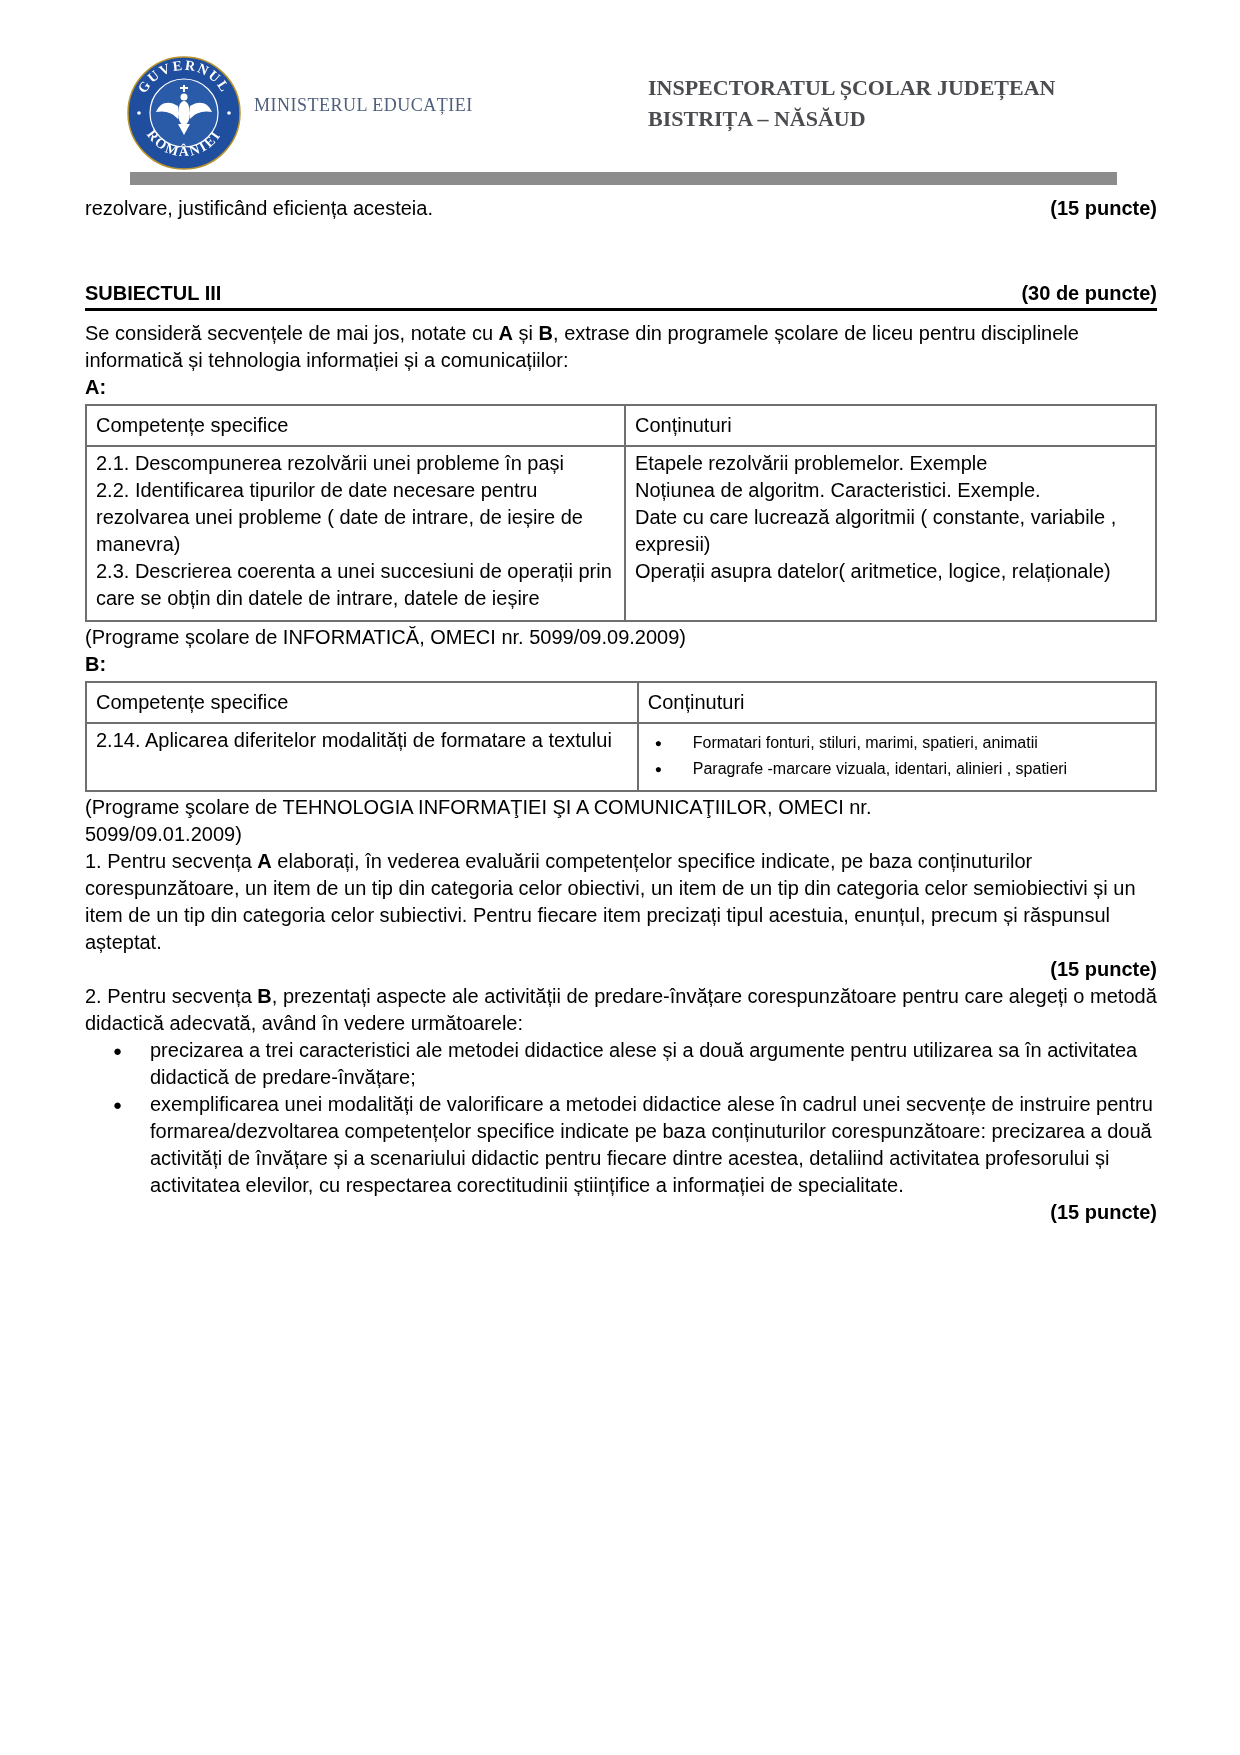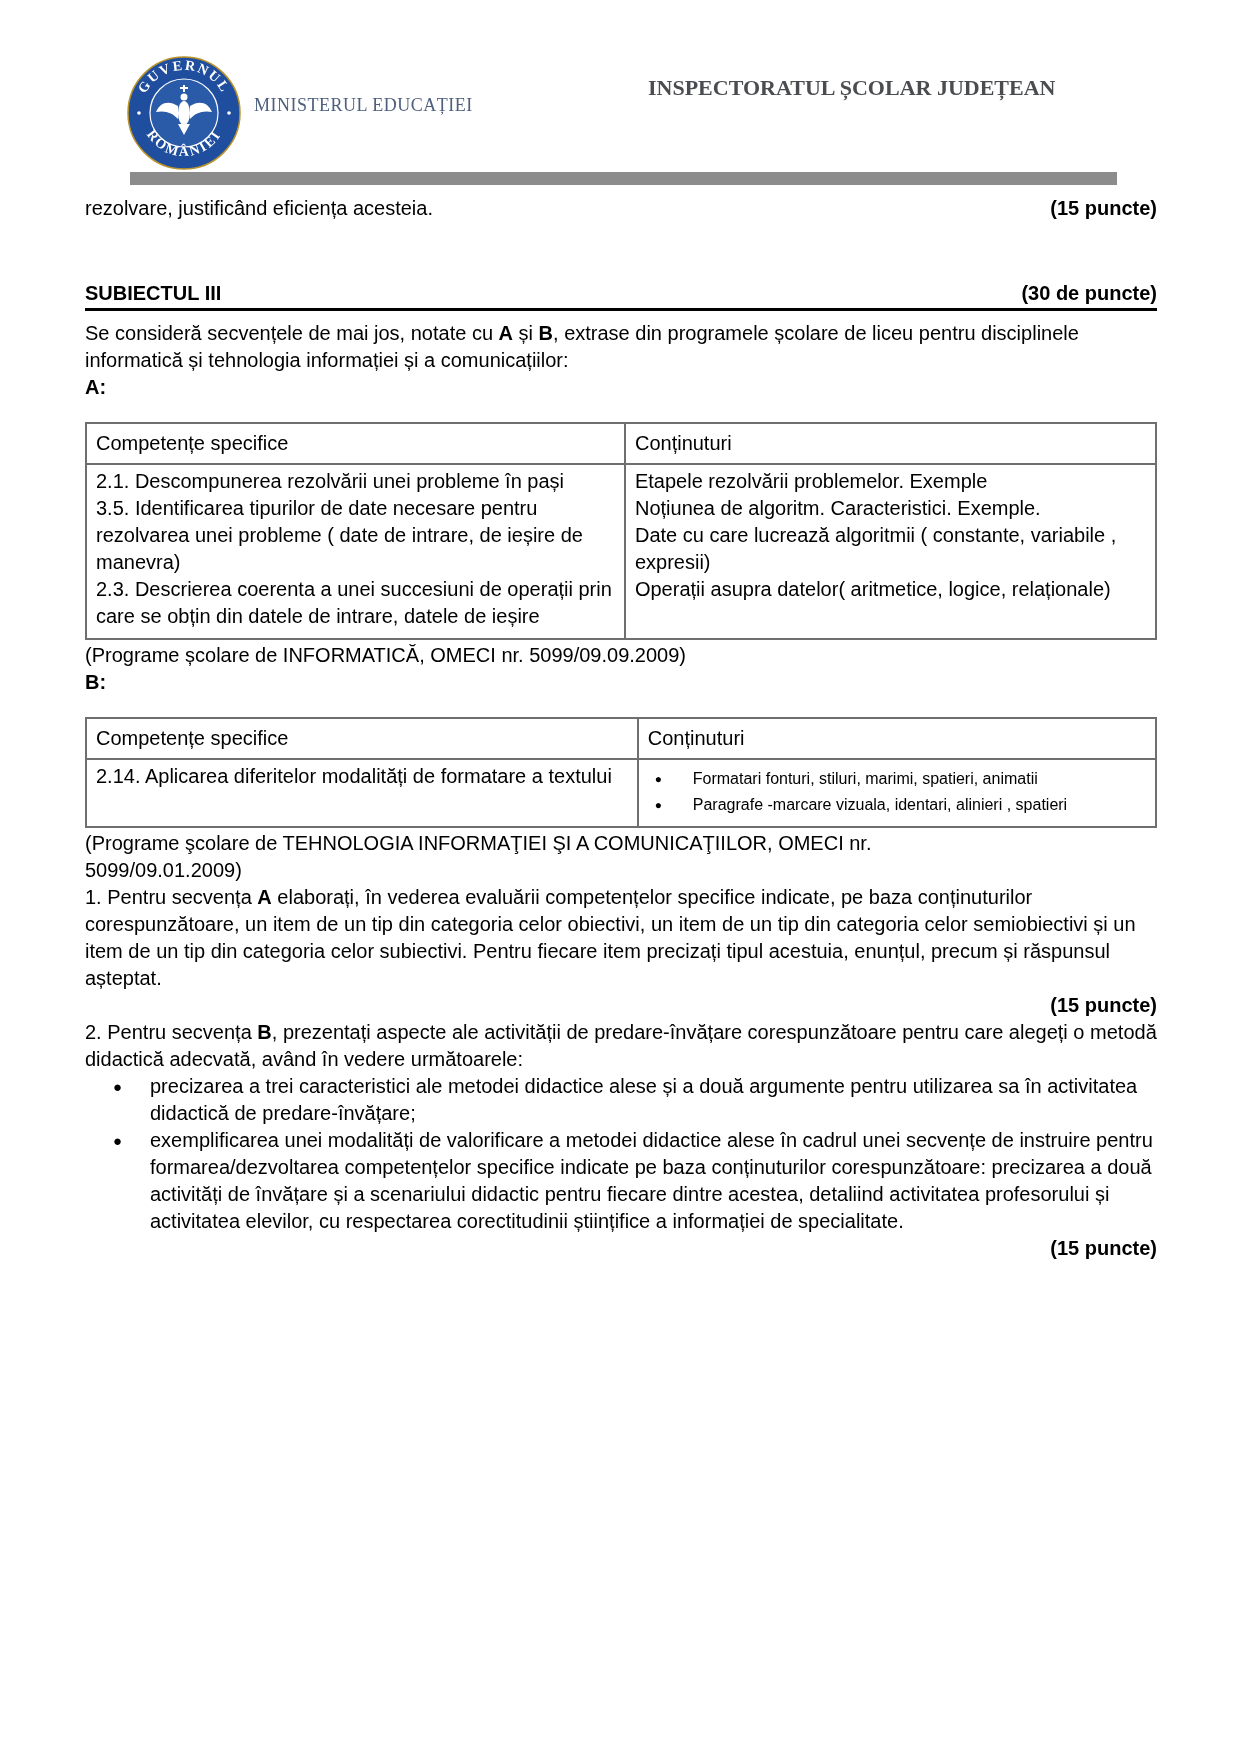--- a/index.html
+++ b/index.html
@@ -27,21 +27,21 @@
   .row-split{display:flex;justify-content:space-between;align-items:center;}
   .first-line{margin-top:9px;}
   .points{font-weight:bold;white-space:nowrap;}
   .subject-row{
     margin-top:58px;font-weight:bold;border-bottom:3px solid #000;padding-bottom:1px;
   }
   .lead{margin-top:9px;}
   .b{font-weight:bold;}
   .section-label{font-weight:bold;}
   
-  table{width:100%;border-collapse:collapse;margin-top:21px;table-layout:fixed;}
+  table{width:100%;border-collapse:collapse;margin-top:3px;table-layout:fixed;}
   th,td{border:2px solid #6f6f6f;}
   th{text-align:left;font-weight:normal;padding:5px 9px;height:29px;}
   td{vertical-align:top;padding:3px 9px 8px 9px;}
   .colA1{width:48.5%;}
   .colB1{width:49.7%;}
   .cell-par{margin:0;}
   .tb-bullets{font-size:16px;line-height:26px;padding-top:3px;}
   .tbb{display:flex;}
   .tbb-dot{width:16px;margin-left:7px;margin-right:22px;font-size:12px;}
   .src{margin-top:2px;}
@@ -79,20 +79,21 @@
         <circle cx="57" cy="41" r="3.5"></circle>
         <ellipse cx="57" cy="57" rx="6" ry="12"></ellipse>
         <path d="M51,50 C42,44 33,46 29,56 C38,54 46,57 51,63 Z"></path>
         <path d="M63,50 C72,44 81,46 85,56 C76,54 68,57 63,63 Z"></path>
         <path d="M51,68 L63,68 L57,79 Z"></path>
       </g>
     </svg>
     <div class="ministry">MINISTERUL EDUCAȚIEI</div>
     <div class="inspectorate">
       <div>INSPECTORATUL ȘCOLAR JUDEȚEAN</div>
+      <div>BISTRIȚA – NĂSĂUD</div>
     </div>
     <div class="gray-bar"></div>
   </div>
 
   <div class="content">
 
     <div class="row-split first-line">
       <span>rezolvare, justificând eficiența acesteia.</span>
       <span class="points">(15 puncte)</span>
     </div>
@@ -110,21 +111,21 @@
 
     <table>
       <tbody>
           <tr>
         <th class="colA1">Competențe specifice</th>
         <th>Conținuturi</th>
       </tr>
       <tr>
         <td>
           <div class="cell-par">2.1. Descompunerea rezolvării unei probleme în pași</div>
-          <div class="cell-par">3.5. Identificarea tipurilor de date necesare pentru rezolvarea unei probleme ( date de intrare, de ieșire de manevra)</div>
+          <div class="cell-par">2.2. Identificarea tipurilor de date necesare pentru rezolvarea unei probleme ( date de intrare, de ieșire de manevra)</div>
           <div class="cell-par">2.3. Descrierea coerenta a unei succesiuni de operații prin care se obțin din datele de intrare, datele de ieșire</div>
         </td>
         <td>
           <div class="cell-par">Etapele rezolvării problemelor. Exemple</div>
           <div class="cell-par">Noțiunea de algoritm. Caracteristici. Exemple.</div>
           <div class="cell-par">Date cu care lucrează algoritmii ( constante, variabile , expresii)</div>
           <div class="cell-par">Operații asupra datelor( aritmetice, logice, relaționale)</div>
         </td>
       </tr>
     </tbody>

